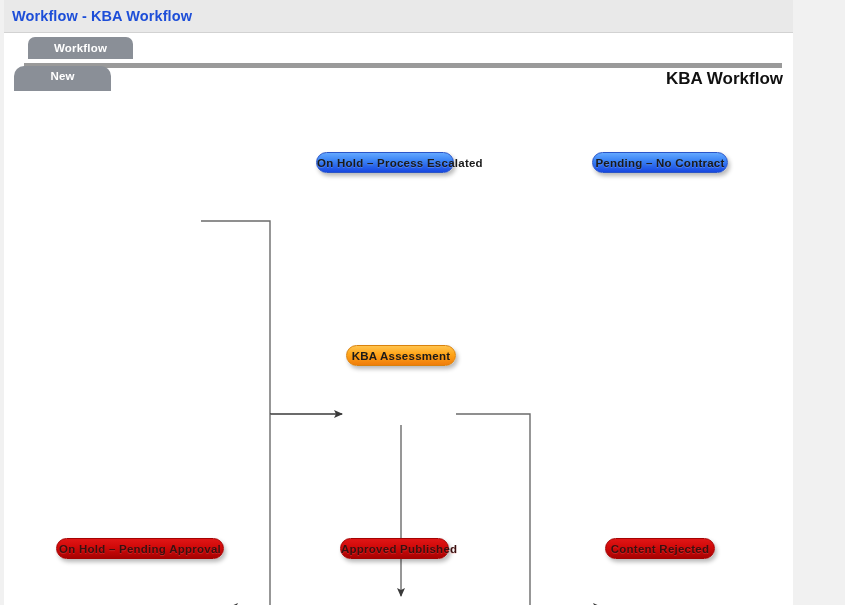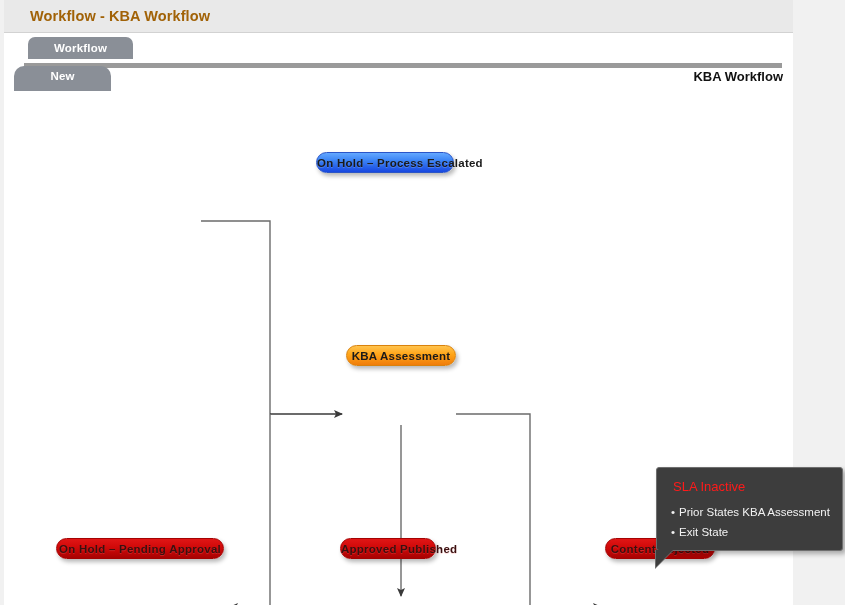--- a/index.html
+++ b/index.html
@@ -19,24 +19,24 @@
   .titlebar {
     position: absolute;
     left: 4px; top: 0;
     width: 789px; height: 33px;
     background: #e9e9e9;
     border-bottom: 1px solid #d2d2d2;
     box-sizing: border-box;
   }
   .titlebar .title {
     position: absolute;
-    left: 26px; top: 8px;
+    left: 8px; top: 8px;
     font-size: 14.5px;
     font-weight: bold;
-    color: #a16207;
+    color: #1d4ed8;
     letter-spacing: .1px;
     white-space: nowrap;
   }
   
   .panel {
     position: absolute;
     left: 4px; top: 33px;
     width: 789px; height: 572px;
     background: #ffffff;
     box-sizing: border-box;
@@ -83,21 +83,21 @@
     font-size: 11.5px;
     font-weight: bold;
     text-align: center;
     line-height: 20px;
     letter-spacing: .2px;
     cursor: pointer;
   }
   .diagram-title {
     position: absolute;
     right: 10px; top: 36px;
-    font-size: 13px;
+    font-size: 17px;
     font-weight: bold;
     color: #111111;
     white-space: nowrap;
     padding-left: 6px;
   }
   
   .canvas {
     position: absolute;
     left: 0; top: 58px;
     width: 789px; height: 514px;
@@ -227,33 +227,23 @@
         <path d="M266,323 L266,516" fill="none" stroke="#6b6b6b" stroke-width="1.4"></path>
         <path d="M266,516 L226,516" fill="none" stroke="#3a3a3a" stroke-width="1.4" marker-end="url(#arrow-l)"></path>
 
         <path d="M397,334 L397,505" fill="none" stroke="#6b6b6b" stroke-width="1.4" marker-end="url(#arrow-d)"></path>
 
         <path d="M452,323 L526,323 L526,516" fill="none" stroke="#6b6b6b" stroke-width="1.4"></path>
         <path d="M526,516 L597,516" fill="none" stroke="#3a3a3a" stroke-width="1.4" marker-end="url(#arrow-r)"></path>
       </svg>
 
       <div class="node blue" id="node-1" style="left: 312px; top: 61px; width: 138px;">On Hold – Process Escalated</div>
+      <div class="node blue" id="node-2" style="left: 588px; top: 61px; width: 136px;">Pending – No Contract</div>
       <div class="node orange" id="node-3" style="left: 342px; top: 254px; width: 110px;">KBA Assessment</div>
       <div class="node red" id="node-4" style="left: 52px; top: 447px; width: 168px;">On Hold – Pending Approval</div>
-      <div class="node red" id="node-5" style="left: 336px; top: 447px; width: 96px;">Approved Published</div>
+      <div class="node red" id="node-5" style="left: 336px; top: 447px; width: 109px;">Approved Published</div>
       <div class="node red" id="node-6" style="left: 601px; top: 447px; width: 110px;">Content Rejected</div>
 
     </div>
   </div>
 
-  <div class="tooltip">
-    <div class="tail-edge"></div>
-    <div class="tail"></div>
-    <div class="tt-title">SLA Inactive</div>
-    <div class="tt-item" id="tt-item-0">
-      <span class="bullet">•</span><span>Prior States  KBA Assessment</span>
-    </div>
-    <div class="tt-item" id="tt-item-1">
-      <span class="bullet">•</span><span>Exit State</span>
-    </div>
-  </div>
 
 </div>
 
 </body></html>

